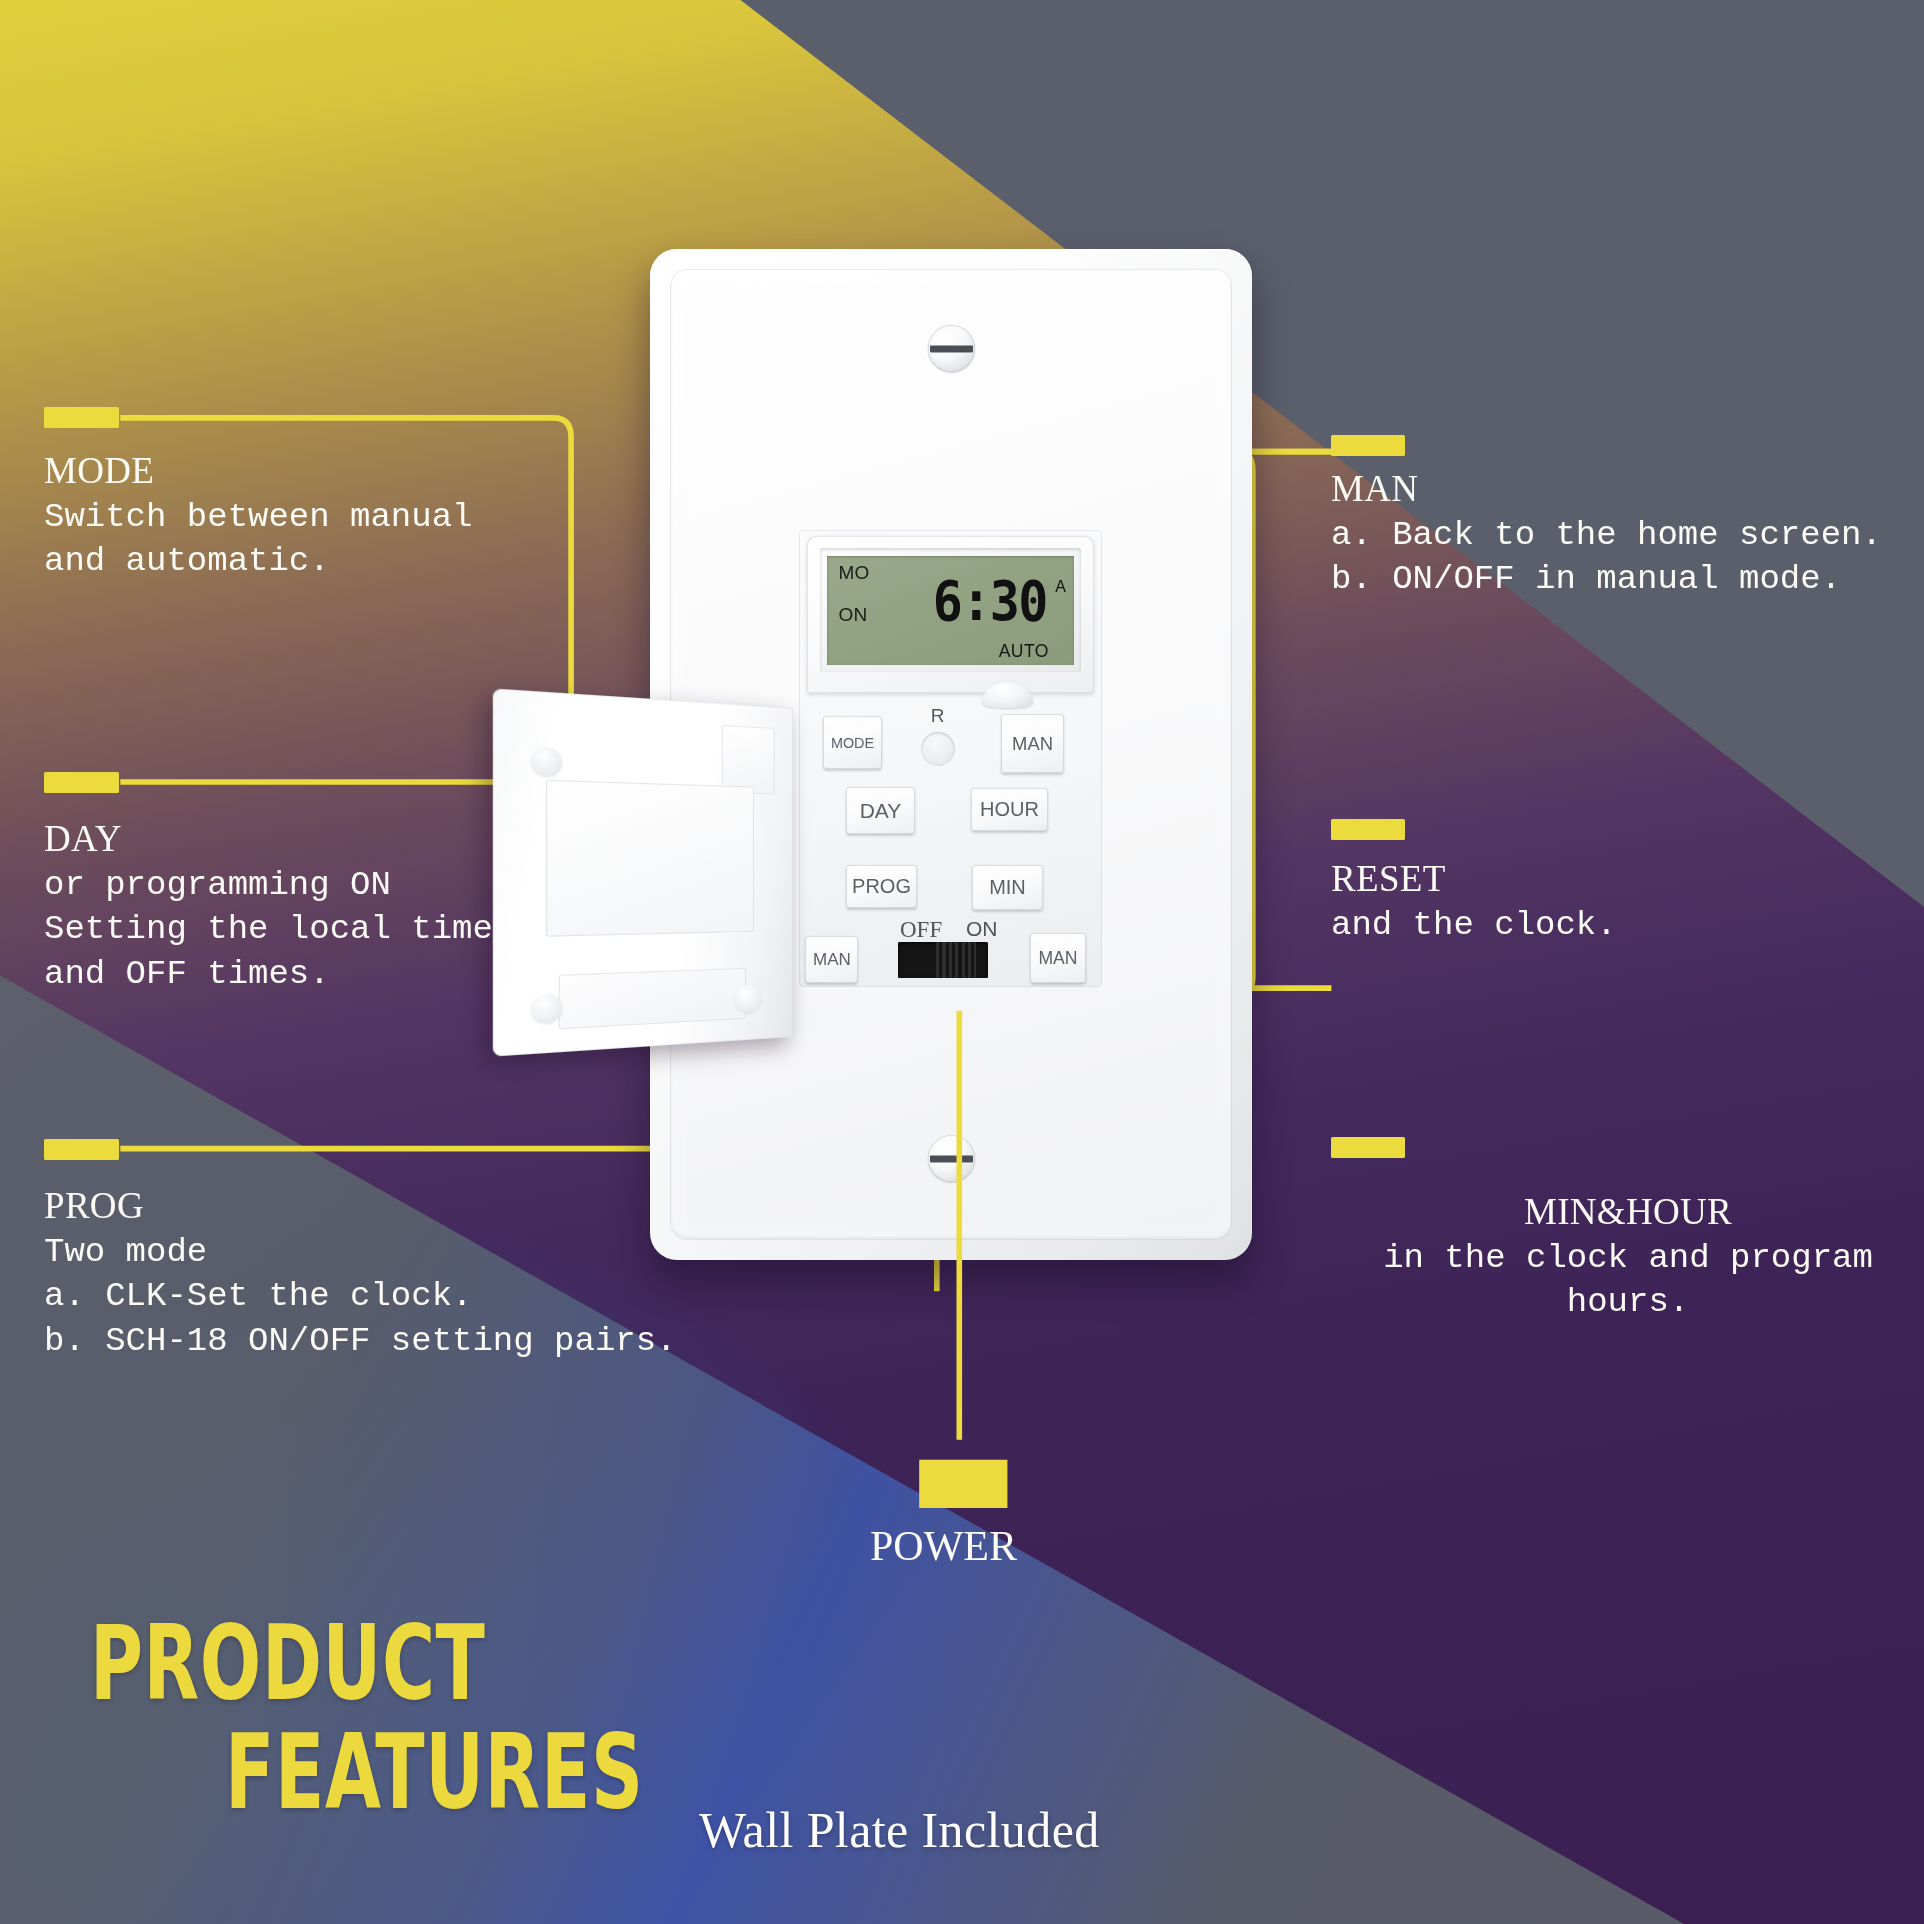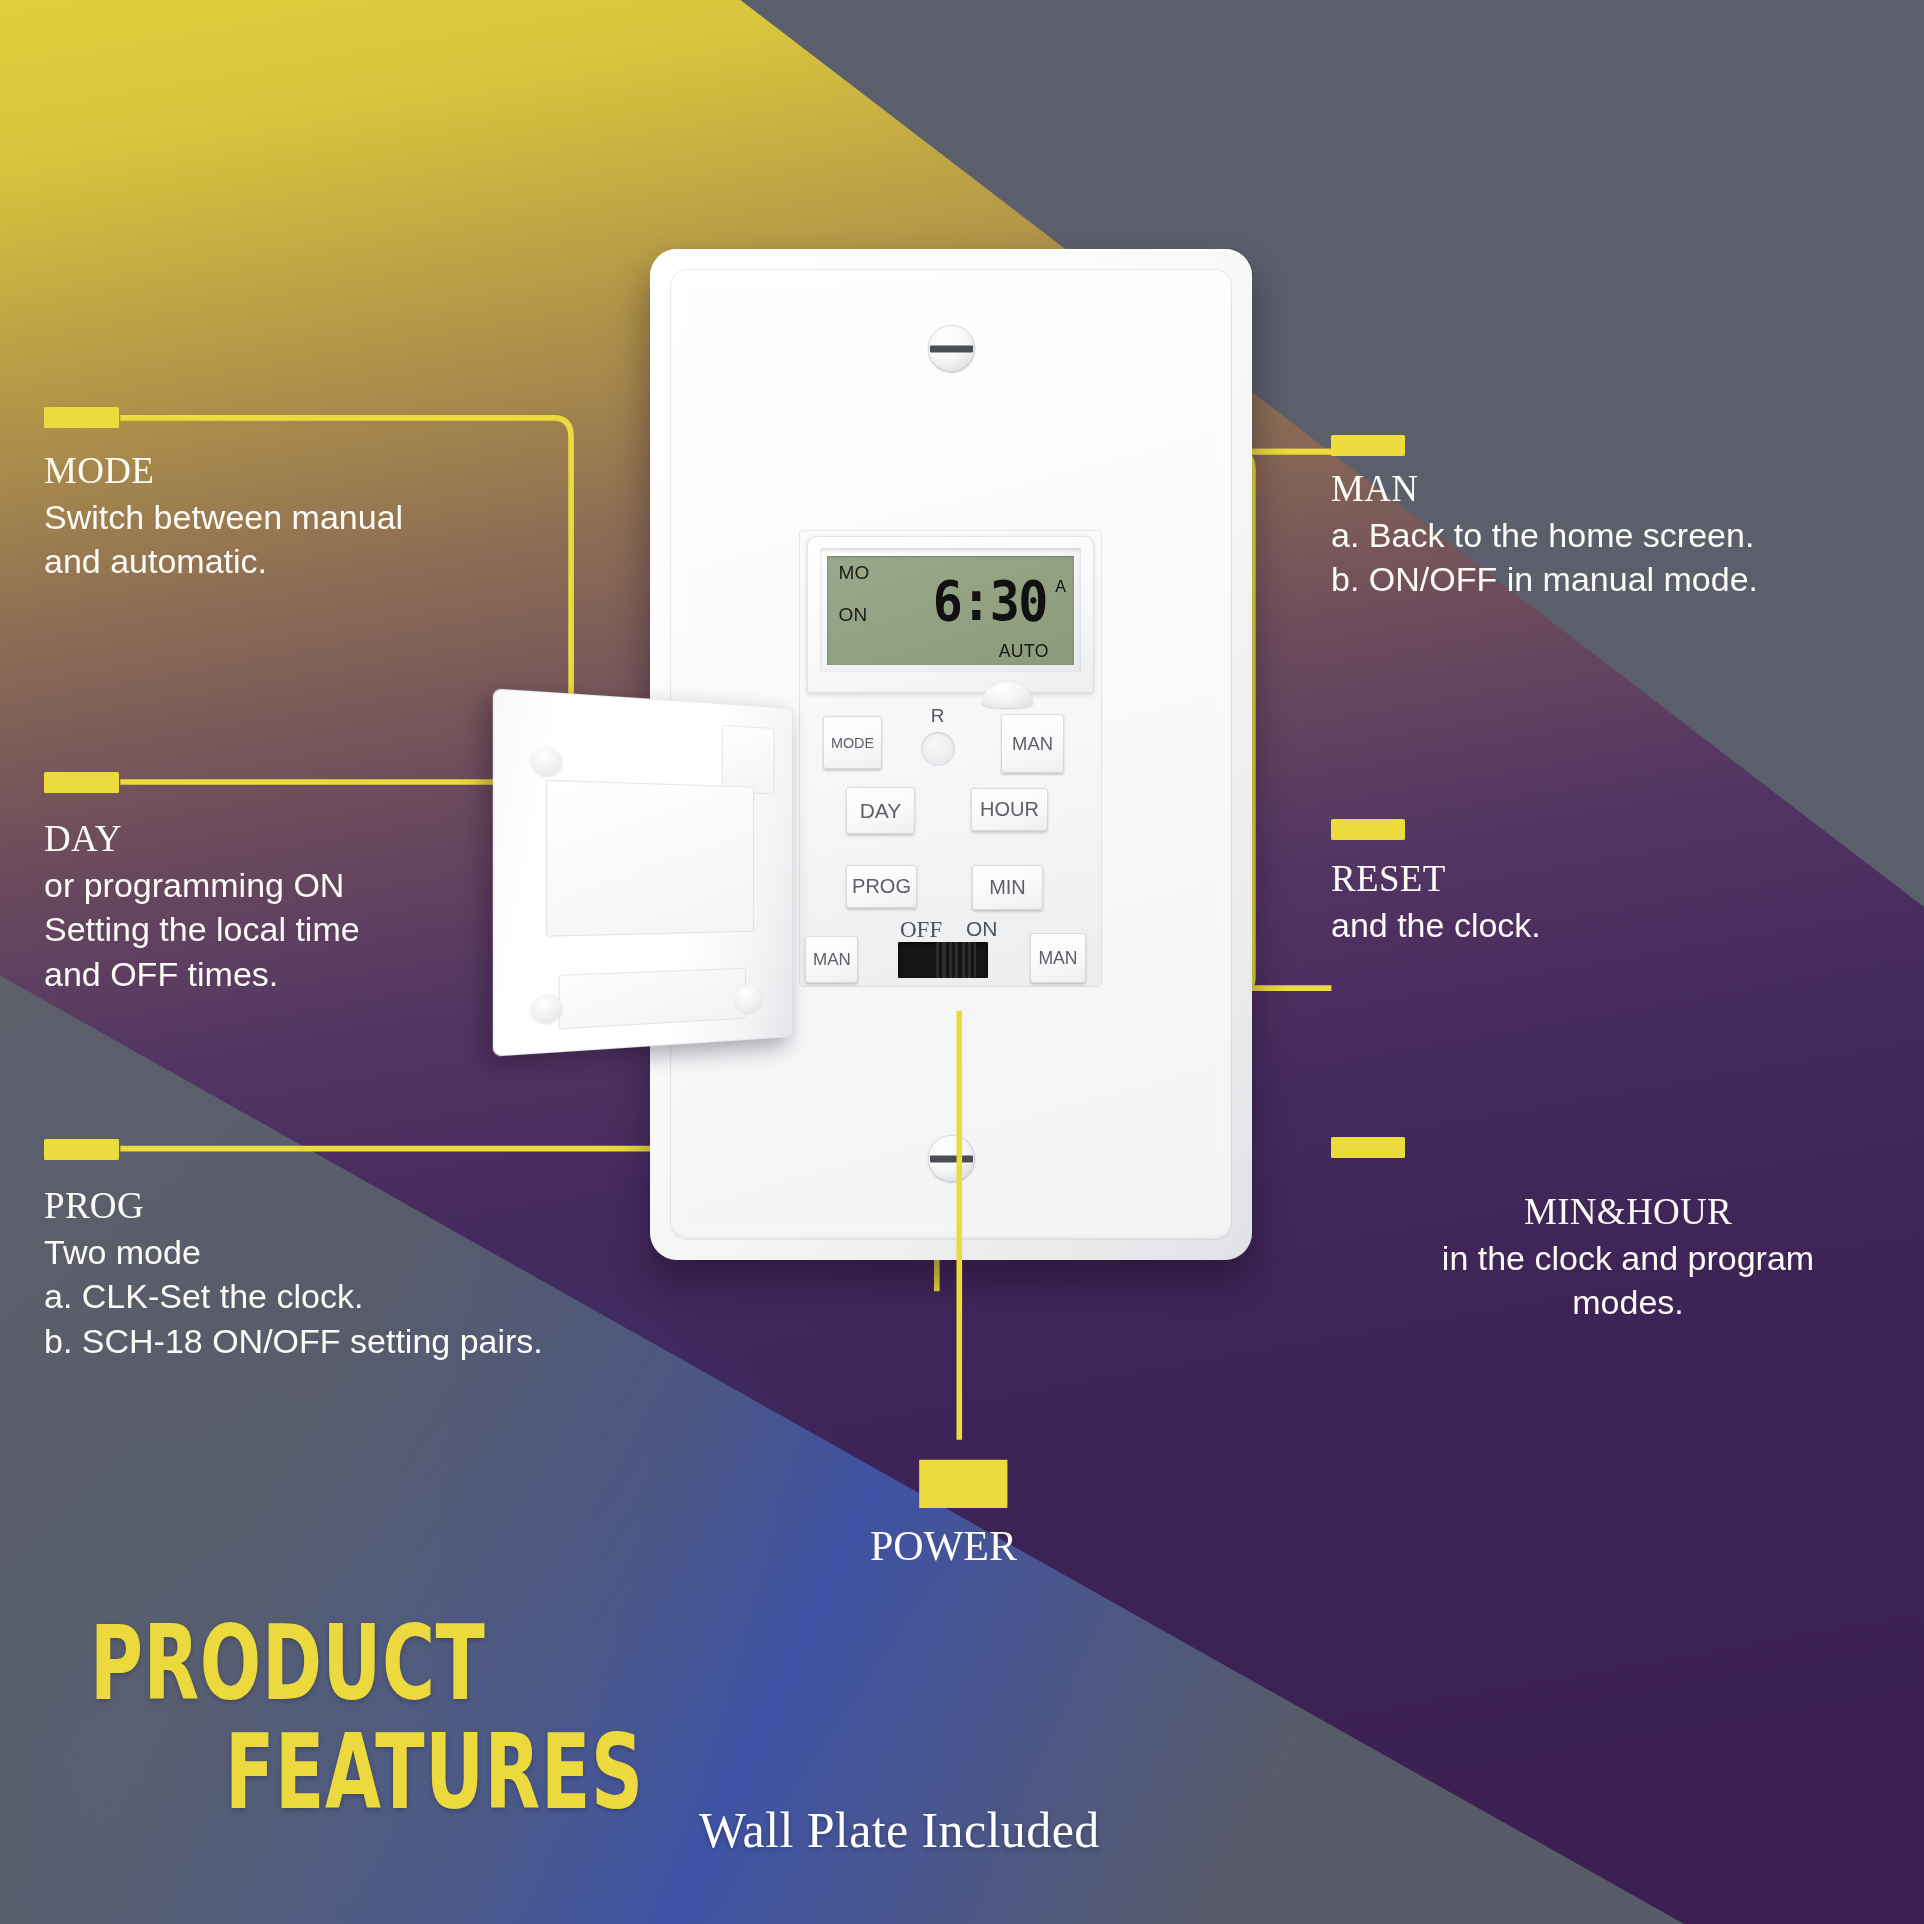--- a/index.html
+++ b/index.html
@@ -38,21 +38,21 @@
   .callout{position:absolute;}
   .tab{
     position:absolute;background:#ecdb3d;height:21px;border-radius:1.6px;
   }
   .ttl{
     font-family:"Liberation Serif", serif;
     color:#fdfbf6;font-size:37px;letter-spacing:0.3px;line-height:1.04;
     margin:0 0 4.8px 0;font-weight:400;
   }
   .ln{
-    font-family:Liberation Sans, sans-serif;
+    font-family:Liberation Mono, monospace;
     color:#fdfbf6;font-size:34px;line-height:1.30;margin:0;font-weight:400;
     white-space:nowrap;
   }
 
   
   #device{position:absolute;left:650px;top:249px;width:602px;height:835px;}
   .plate{
     position:absolute;left:0;top:0;width:602px;height:1011px;
     border-radius:27px;
     background:
@@ -374,21 +374,21 @@
       <div class="ttl">RESET</div>
       <div class="ln">and the clock.</div>
     </div>
   </div>
 
   <div class="callout" style="left:1331px;top:1127px;width:594px;">
     <div class="tab" style="left:0;top:10.4px;width:74px;"></div>
     <div style="padding-top:66px;text-align:center;">
       <div class="ttl">MIN&amp;HOUR</div>
       <div class="ln">in the clock and program</div>
-      <div class="ln">modes.</div>
+      <div class="ln">hours.</div>
     </div>
   </div>
 
   <svg width="1925" height="1925" style="position:absolute;left:0;top:0;pointer-events:none;" viewBox="0 0 2400 2400">
     <path d="M1196,1260 L1196,1795" fill="none" stroke="#ecdb3d" stroke-width="7"></path>
     <path d="M1146,1820 L1146,1880 L1256,1880 L1256,1820 Z" fill="#ecdb3d" stroke="none"></path>
   </svg>
   <div class="callout" style="left:870px;top:1508px;">
     <div class="power-label" style="position:relative;left:0;top:14.4px;">POWER</div>
   </div>

